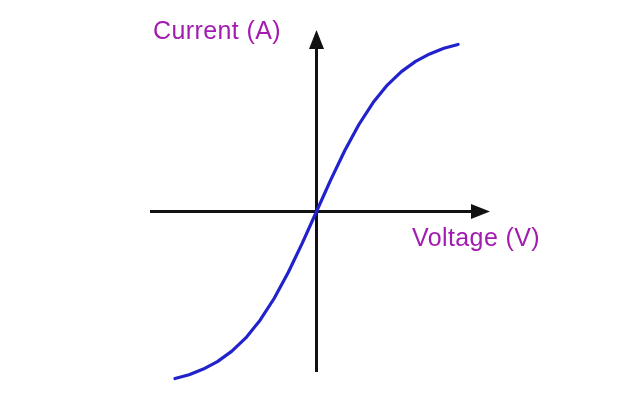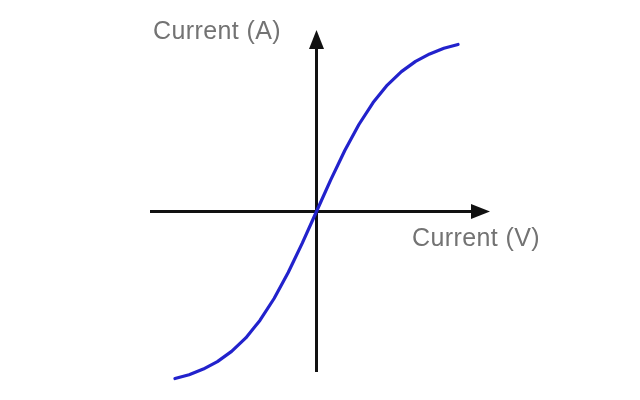--- a/index.html
+++ b/index.html
@@ -34,21 +34,21 @@
     stroke: none;
   }
   .curve {
     fill: none;
     stroke-width: 3.2;
     stroke-linecap: round;
     stroke-linejoin: round;
   }
   .axis-label {
     position: absolute;
-    color: #737373;
+    color: #a21caf;
     font-size: 25px;
     letter-spacing: 0.4px;
     white-space: nowrap;
     user-select: none;
   }
   .label-current {
     left: 153px;
     top: 16px;
   }
   .label-voltage {
@@ -67,15 +67,15 @@
     <polygon class="axis-head" points="490,211.5 471,204 471,219"></polygon>
 
     <line class="axis-line" x1="316.5" y1="372" x2="316.5" y2="44"></line>
     <polygon class="axis-head" points="316.5,30 309,49 324,49"></polygon>
 
     <path id="curve-path" class="curve" d="M175.0 378.5 L189.1 374.7 L203.3 369.1 L217.4 361.6 L231.6 351.4 L245.8 337.9 L259.9 320.4 L274.1 298.5 L288.2 272.5 L302.4 242.9 L316.5 211.5 L330.6 180.1 L344.8 150.5 L358.9 124.5 L373.1 102.6 L387.3 85.1 L401.4 71.6 L415.6 61.4 L429.7 53.9 L443.9 48.3 L458.0 44.5" stroke="#2222cc"></path>
   </svg>
 
   <div class="axis-label label-current">Current (A)</div>
 
-  <div class="axis-label label-voltage">Current (V)</div>
+  <div class="axis-label label-voltage">Voltage (V)</div>
 
 </div>
 
 </body></html>

